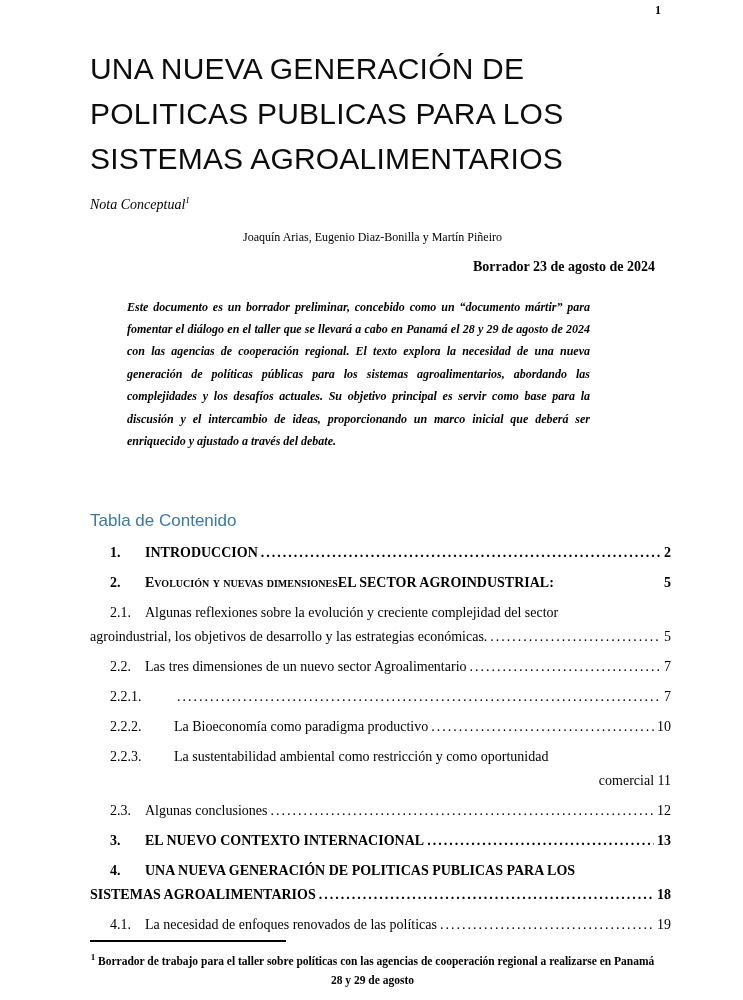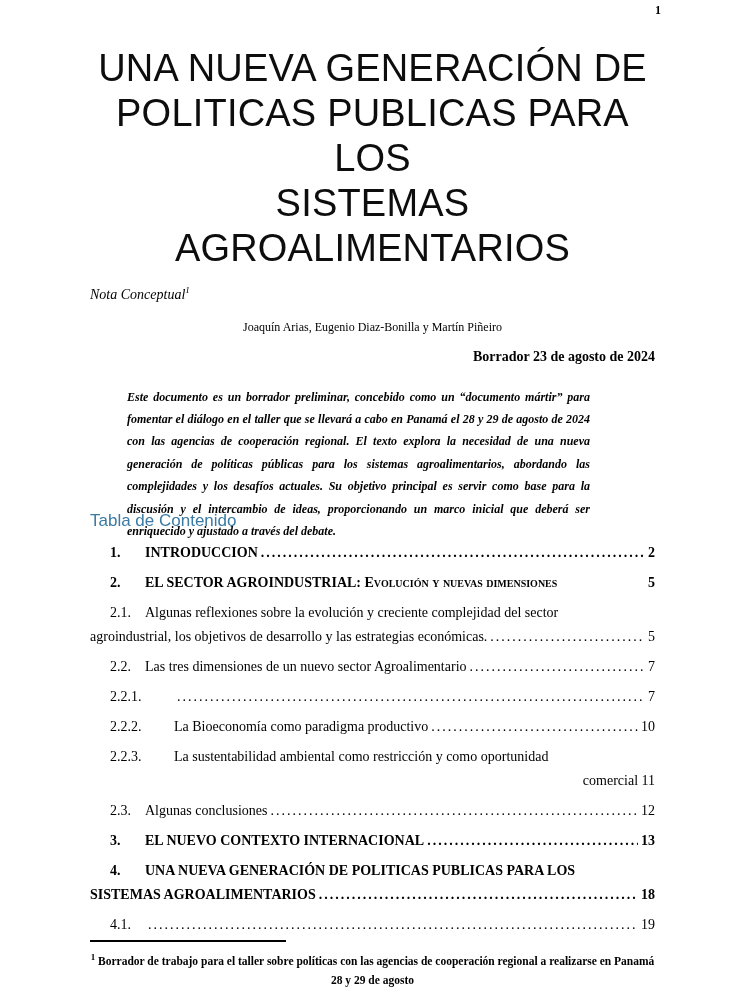--- a/index.html
+++ b/index.html
@@ -9,35 +9,35 @@
     background:#ffffff; overflow:hidden;
     font-family:"Liberation Serif","DejaVu Serif",serif;
     color:#000;
   }
   .page-number {
     position:absolute; top:3px; right:82px;
     font-size:12px; font-weight:bold;
   }
   .content { margin:0 88px 0 90px; }
   .doc-title {
-    margin-top:46px; text-align:center;
+    margin-top:46px; text-align:left;
     font-family:"Liberation Sans","DejaVu Sans",sans-serif;
-    font-size:38px; font-weight:500; line-height:45px;
+    font-size:30px; font-weight:500; line-height:45px;
     letter-spacing:0.2px; white-space:pre-line; color:#0d0d0d;
   }
   .subtitle { margin-top:14px; text-align:left; font-size:14px;font-style:italic; }
   .subtitle sup, .footnote sup { font-size:9px; }
   .authors { margin-top:17px; text-align:center; font-size:12px; }
   .draft-date { margin-top:14px; text-align:right; font-size:14px; font-weight:bold; }
   .abstract {
     margin:21px 65px 0 37px; width:463px;
     font-size:12px; font-weight:bold; font-style:italic;
     line-height:22.4px; text-align:justify;
   }
-  .toc-section { position:absolute; top:511px; left:90px; right:88px; }
+  .toc-section { position:absolute; top:511px; left:90px; right:72px; }
   .toc-heading {
     font-family:"Liberation Sans","DejaVu Sans",sans-serif;
     font-size:17px; font-weight:400;
   }
   .toc-list { margin-top:10px; font-size:14px; }
   .toc-entry { margin:0 0 6px 20px; line-height:24px; }
   .toc-entry.lv1 { font-weight:bold; }
   .toc-line { display:flex; align-items:baseline; }
   .toc-line.plain { display:block; }
   .toc-line.rest { margin-left:-20px;text-align:right; }
@@ -85,22 +85,22 @@
           <div class="toc-line">
             <span class="num n1">1.</span>
             <span class="t">INTRODUCCION</span>
             <span class="lead dots"></span>
             <span class="pg">2</span>
           </div>
         </div>
         <div class="toc-entry lv1">
           <div class="toc-line">
             <span class="num n1">2.</span>
+            <span class="t sc">Evolución y nuevas dimensiones</span>
             <span class="t">EL SECTOR AGROINDUSTRIAL: </span>
-            <span class="t sc">Evolución y nuevas dimensiones</span>
             <span class="lead"></span>
             <span class="pg">5</span>
           </div>
         </div>
         <div class="toc-entry">
           <div class="toc-line plain"><span class="num n2">2.1.</span><span class="t">Algunas reflexiones sobre la evolución y creciente complejidad del sector</span></div>
           <div class="toc-line rest">
             <span class="t">agroindustrial, los objetivos de desarrollo y las estrategias económicas.</span>
             <span class="lead dots"></span>
             <span class="pg">5</span>
@@ -153,20 +153,21 @@
           <div class="toc-line plain"><span class="num n1">4.</span><span class="t">UNA NUEVA GENERACIÓN DE POLITICAS PUBLICAS PARA LOS</span></div>
           <div class="toc-line rest">
             <span class="t">SISTEMAS AGROALIMENTARIOS</span>
             <span class="lead dots"></span>
             <span class="pg">18</span>
           </div>
         </div>
         <div class="toc-entry">
           <div class="toc-line">
             <span class="num n2">4.1.</span>
+            <span class="t">La necesidad de enfoques renovados de las políticas</span>
             <span class="lead dots"></span>
             <span class="pg">19</span>
           </div>
         </div>
       </div>
   </div>
 
   <div class="footnote-block">
     <div class="footnote-rule"></div>
     <div class="footnote"><sup>1</sup><span> Borrador de trabajo para el taller sobre políticas con las agencias de cooperación regional a realizarse en Panamá 28 y 29 de agosto</span></div>

